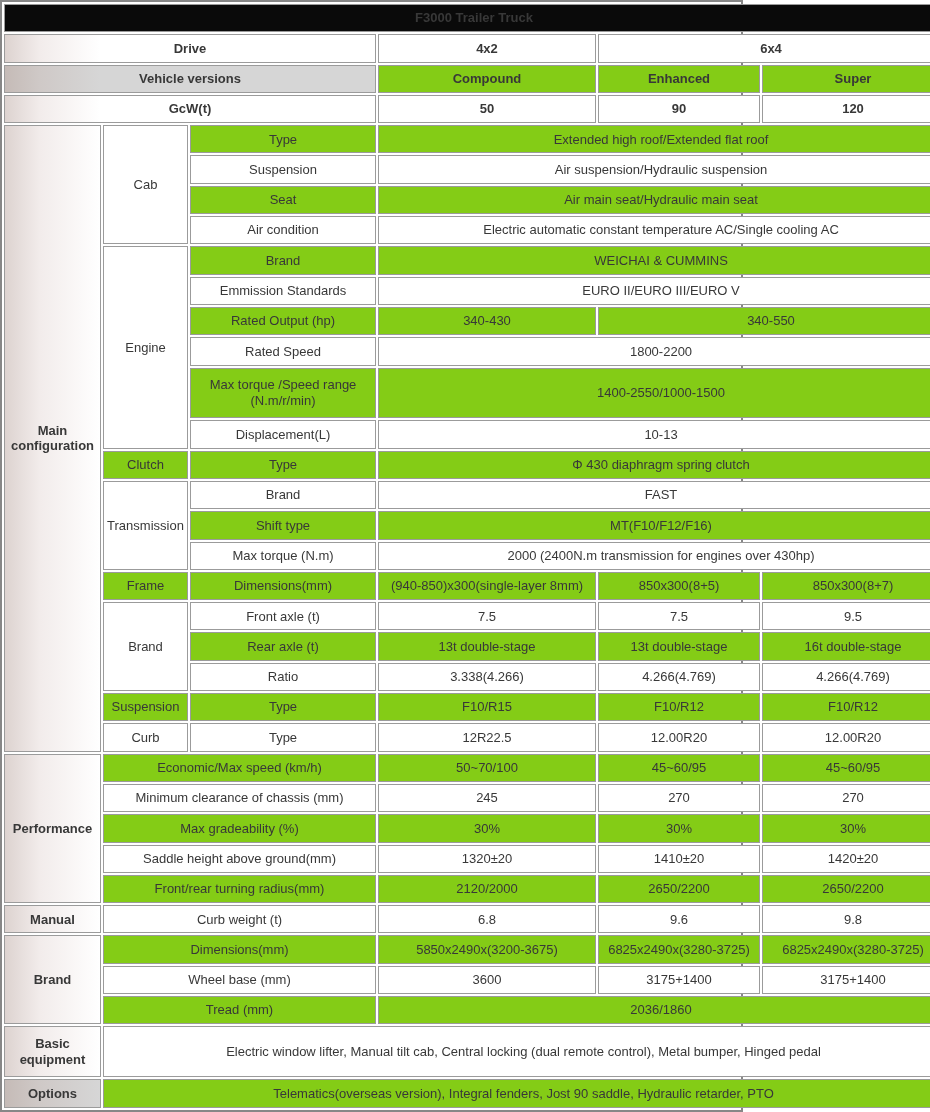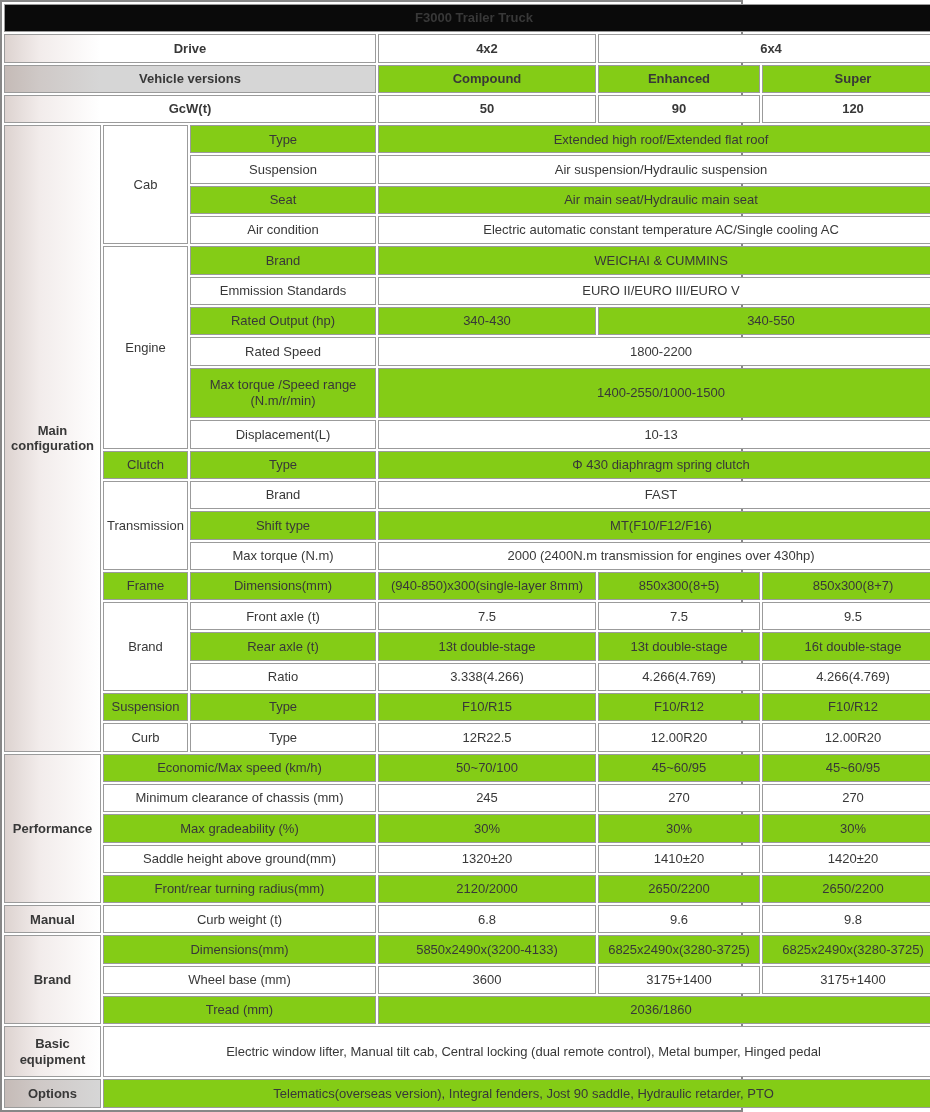--- a/index.html
+++ b/index.html
@@ -220,21 +220,21 @@
         <tr>
           <td class="grad-w bold">Manual</td>
           <td colspan="2" class="w">Curb weight (t)</td>
           <td class="w">6.8</td>
           <td class="w">9.6</td>
           <td class="w">9.8</td>
         </tr>
         <tr>
           <td rowspan="3" class="grad-w bold">Brand</td>
           <td colspan="2" class="g">Dimensions(mm)</td>
-          <td class="g">5850x2490x(3200-4133)</td>
+          <td class="g">5850x2490x(3200-3675)</td>
           <td class="g">6825x2490x(3280-3725)</td>
           <td class="g">6825x2490x(3280-3725)</td>
         </tr>
         <tr>
           <td colspan="2" class="w">Wheel base (mm)</td>
           <td class="w">3600</td>
           <td class="w">3175+1400</td>
           <td class="w">3175+1400</td>
         </tr>
         <tr>

